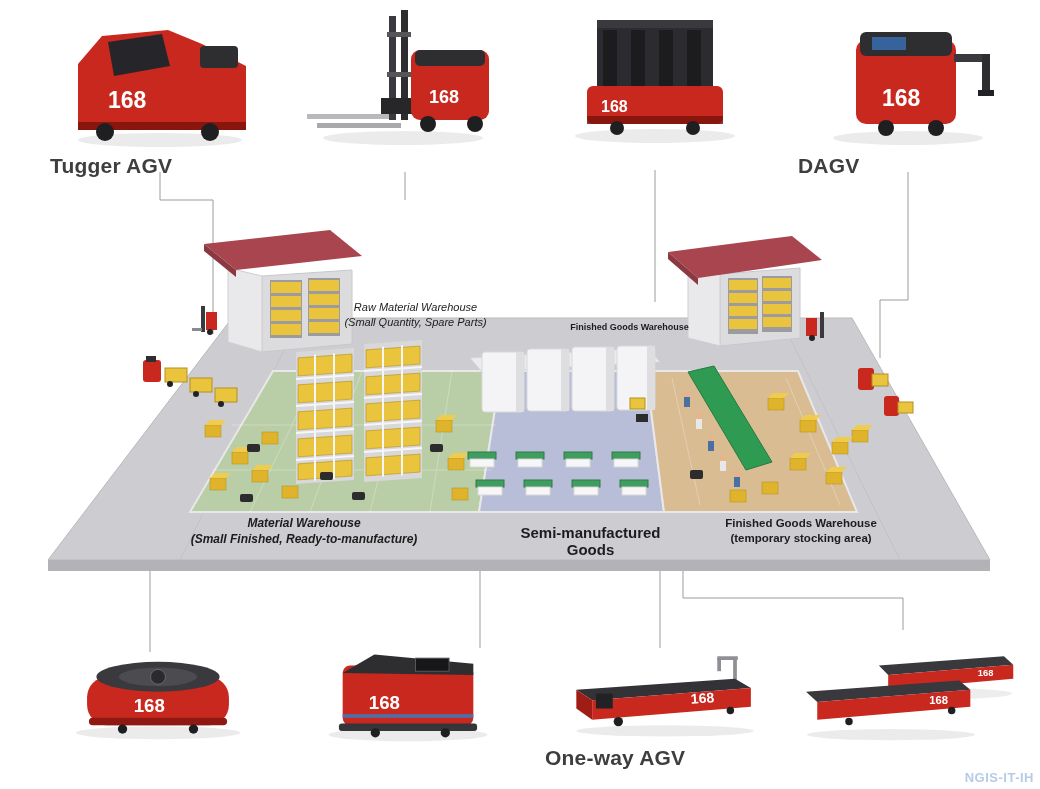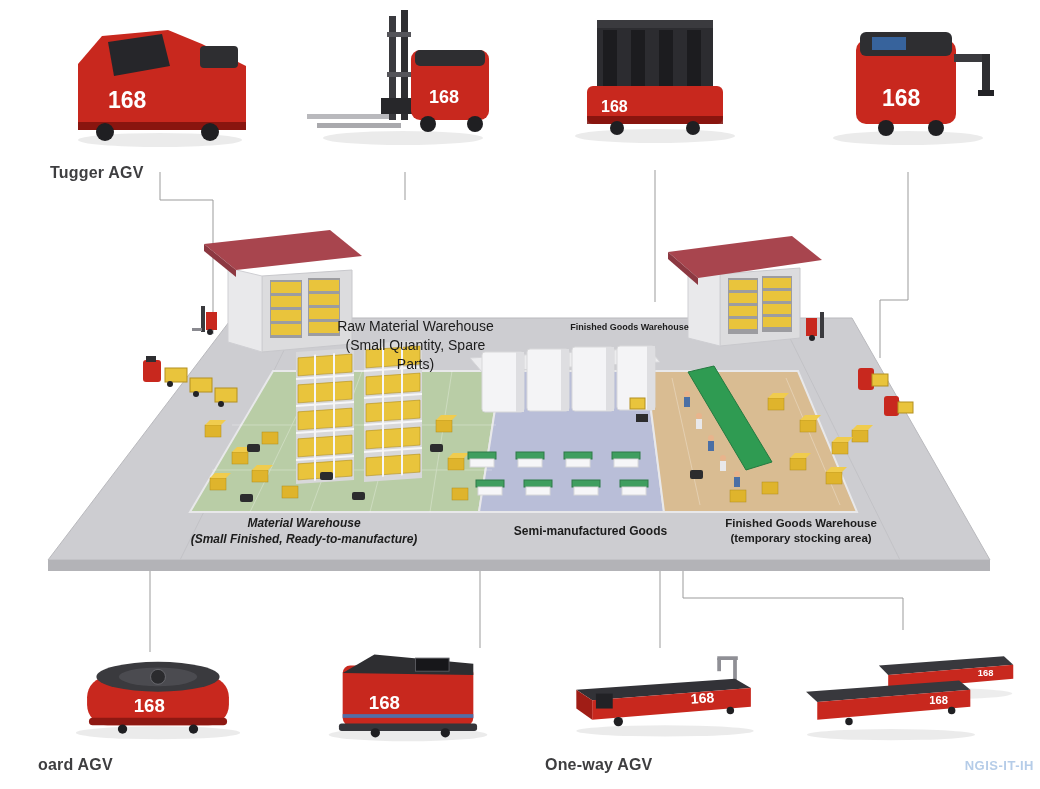--- a/index.html
+++ b/index.html
@@ -3,30 +3,30 @@
 <meta charset="utf-8">
 <style>
   html,body{margin:0;padding:0;background:#ffffff;}
   .canvas{
     position:relative;width:1040px;height:789px;background:#ffffff;overflow:hidden;
     font-family:"Liberation Sans",sans-serif;
   }
   .diagram-layer{position:absolute;left:0;top:0;width:1040px;height:789px;}
   .card{position:absolute;margin:0;}
   .card svg{display:block;margin:0 auto;}
-  .caption{font-size:16px;font-weight:700;color:#3e3e40;margin-top:12px;letter-spacing:.2px;}
+  .caption{font-size:21px;font-weight:700;color:#3e3e40;margin-top:2px;letter-spacing:.2px;}
   .zone-label{position:absolute;text-align:center;color:#1c1c1c;}
   .zone-label span{display:block;}
-  .zl-raw{left:328px;top:317px;width:175px;font-size:14px;line-height:1.35;}
+  .zl-raw{left:328px;top:300px;width:175px;font-size:11px;font-style:italic;line-height:1.35;}
   .zl-fin-top{left:552px;top:322px;width:155px;font-size:9px;font-weight:700;}
   .zl-material{left:168px;top:516px;width:272px;font-size:12px;font-weight:700;font-style:italic;line-height:1.3;}
-  .zl-semi{left:503px;top:524px;width:175px;font-size:12px;font-weight:700;}
+  .zl-semi{left:503px;top:524px;width:175px;font-size:15px;font-weight:700;}
   .zl-fin-temp{left:706px;top:516px;width:190px;font-size:11.5px;font-weight:700;line-height:1.3;}
   .watermark{
-    position:absolute;right:6px;bottom:16px;font-size:13px;font-weight:700;
+    position:absolute;right:6px;bottom:4px;font-size:13px;font-weight:700;
     color:#a9c4e4;opacity:.85;letter-spacing:.5px;
   }
   .logo-text{font-weight:700;fill:#ffffff;font-family:"Liberation Sans",sans-serif;}
 </style>
 </head>
 <body>
 
 <div class="canvas">
 
   <svg class="diagram-layer" viewBox="0 0 1040 789">
@@ -376,35 +376,35 @@
       <rect x="58" y="38" width="100" height="84" rx="10" fill="#c8281e"></rect>
       <rect x="62" y="30" width="92" height="24" rx="6" fill="#2e2e31"></rect>
       <rect x="74" y="35" width="34" height="13" fill="#3a70b8" opacity="0.8"></rect>
       <rect x="156" y="52" width="34" height="8" fill="#3a3a3e"></rect>
       <rect x="184" y="52" width="8" height="38" fill="#2e2e31"></rect>
       <rect x="180" y="88" width="16" height="6" fill="#222226"></rect>
       <text class="logo-text" x="84" y="104" font-size="23">168</text>
       <circle cx="88" cy="126" r="8" fill="#1f1f22"></circle>
         <circle cx="138" cy="126" r="8" fill="#1f1f22"></circle>
     </svg>
+    <figcaption class="caption">DAGV</figcaption>
   </figure>
 
   <figure class="card" style="left:38px;top:632px;width:240px;">
     <svg width="240" height="112" viewBox="0 0 240 120">
       <ellipse cx="120" cy="108" rx="88" ry="7" fill="#000000" opacity="0.08"></ellipse>
       <rect x="44" y="48" width="152" height="52" rx="22" fill="#c8281e"></rect>
       <ellipse cx="120" cy="48" rx="66" ry="16" fill="#3a3a3e"></ellipse>
       <ellipse cx="120" cy="48" rx="42" ry="10" fill="#4b4b50"></ellipse>
       <circle cx="120" cy="48" r="8" fill="#2b2b2e" stroke="#6a6a70"></circle>
       <rect x="46" y="92" width="148" height="8" rx="4" fill="#8e1812"></rect>
       <text class="logo-text" x="94" y="86" font-size="20">168</text>
       <circle cx="82" cy="104" r="5" fill="#1f1f22"></circle>
         <circle cx="158" cy="104" r="5" fill="#1f1f22"></circle>
     </svg>
-    <figcaption class="caption">oard AGV</figcaption>
   </figure>
 
   <figure class="card" style="left:288px;top:632px;width:240px;">
     <svg width="240" height="112" viewBox="0 0 240 120">
       <ellipse cx="120" cy="110" rx="85" ry="7" fill="#000000" opacity="0.08"></ellipse>
       <rect x="50" y="36" width="140" height="64" rx="8" fill="#c8281e"></rect>
       <polygon points="50,44 84,24 190,34 190,46" fill="#2e2e31"></polygon>
       <rect x="128" y="28" width="36" height="14" fill="#17171a" stroke="#5a5a60"></rect>
       <rect x="50" y="88" width="140" height="4" fill="#3d7ac0" opacity="0.85"></rect>
       <rect x="46" y="98" width="148" height="8" rx="3" fill="#35353a"></rect>

